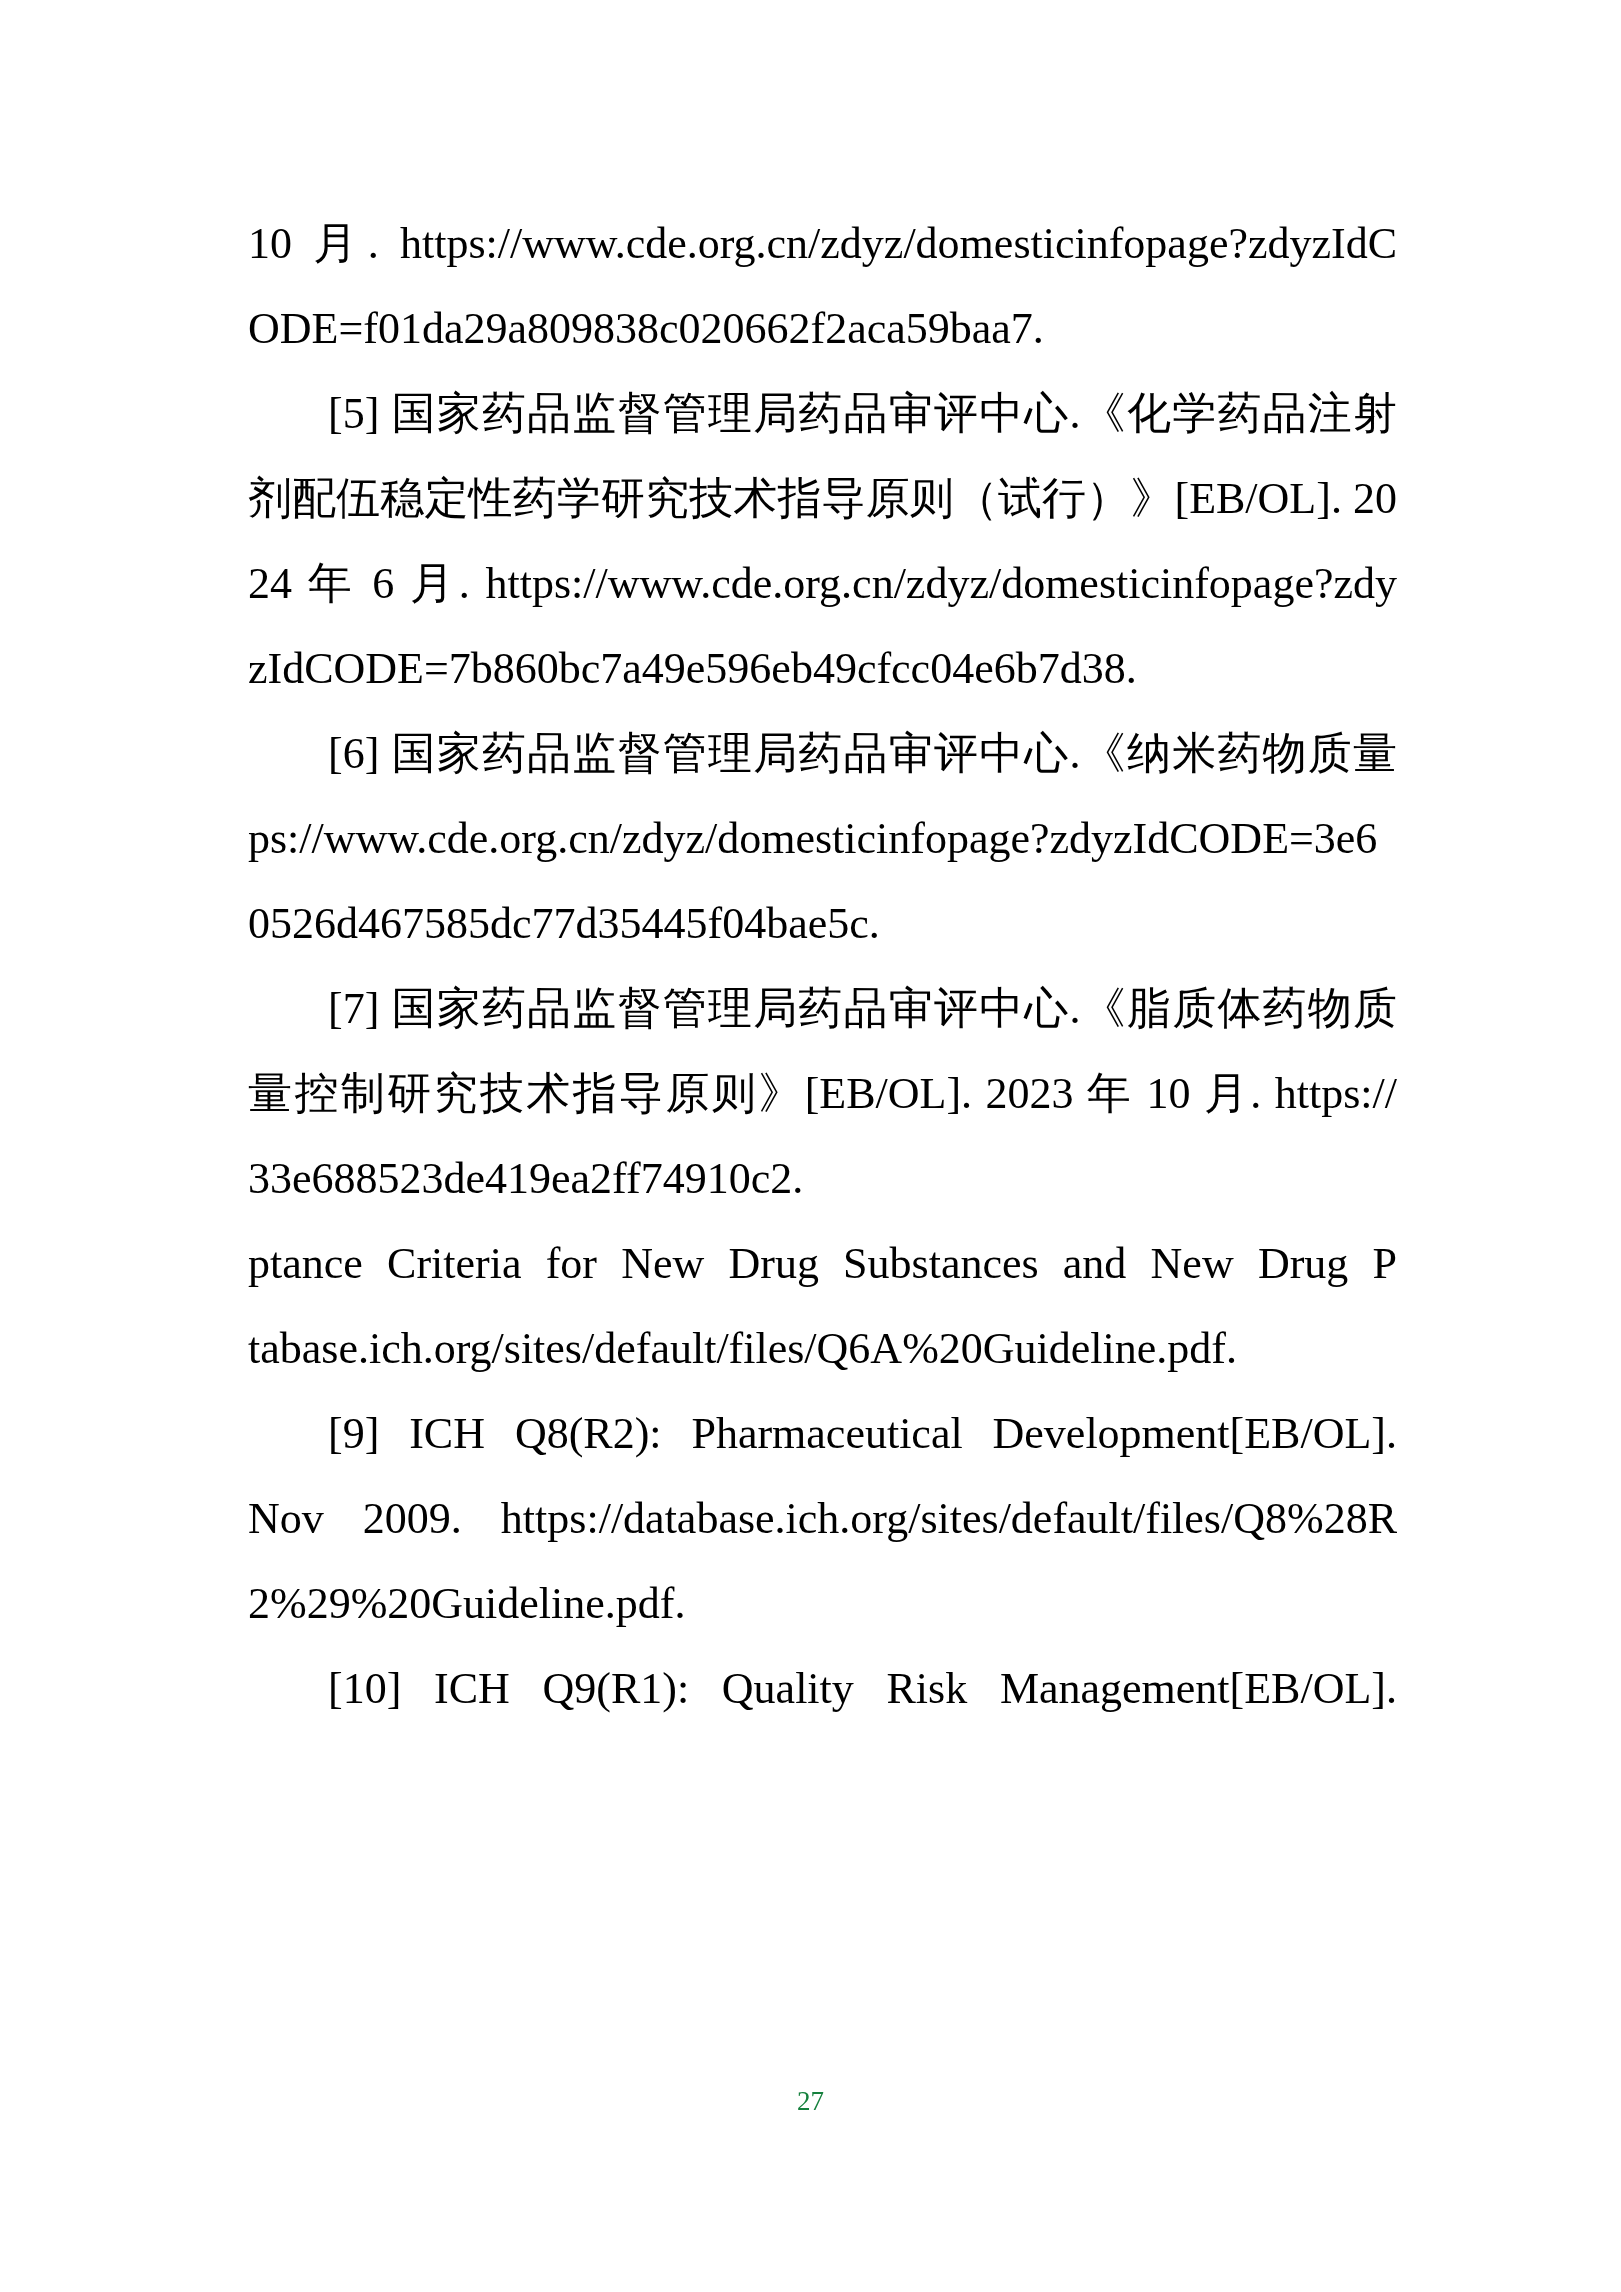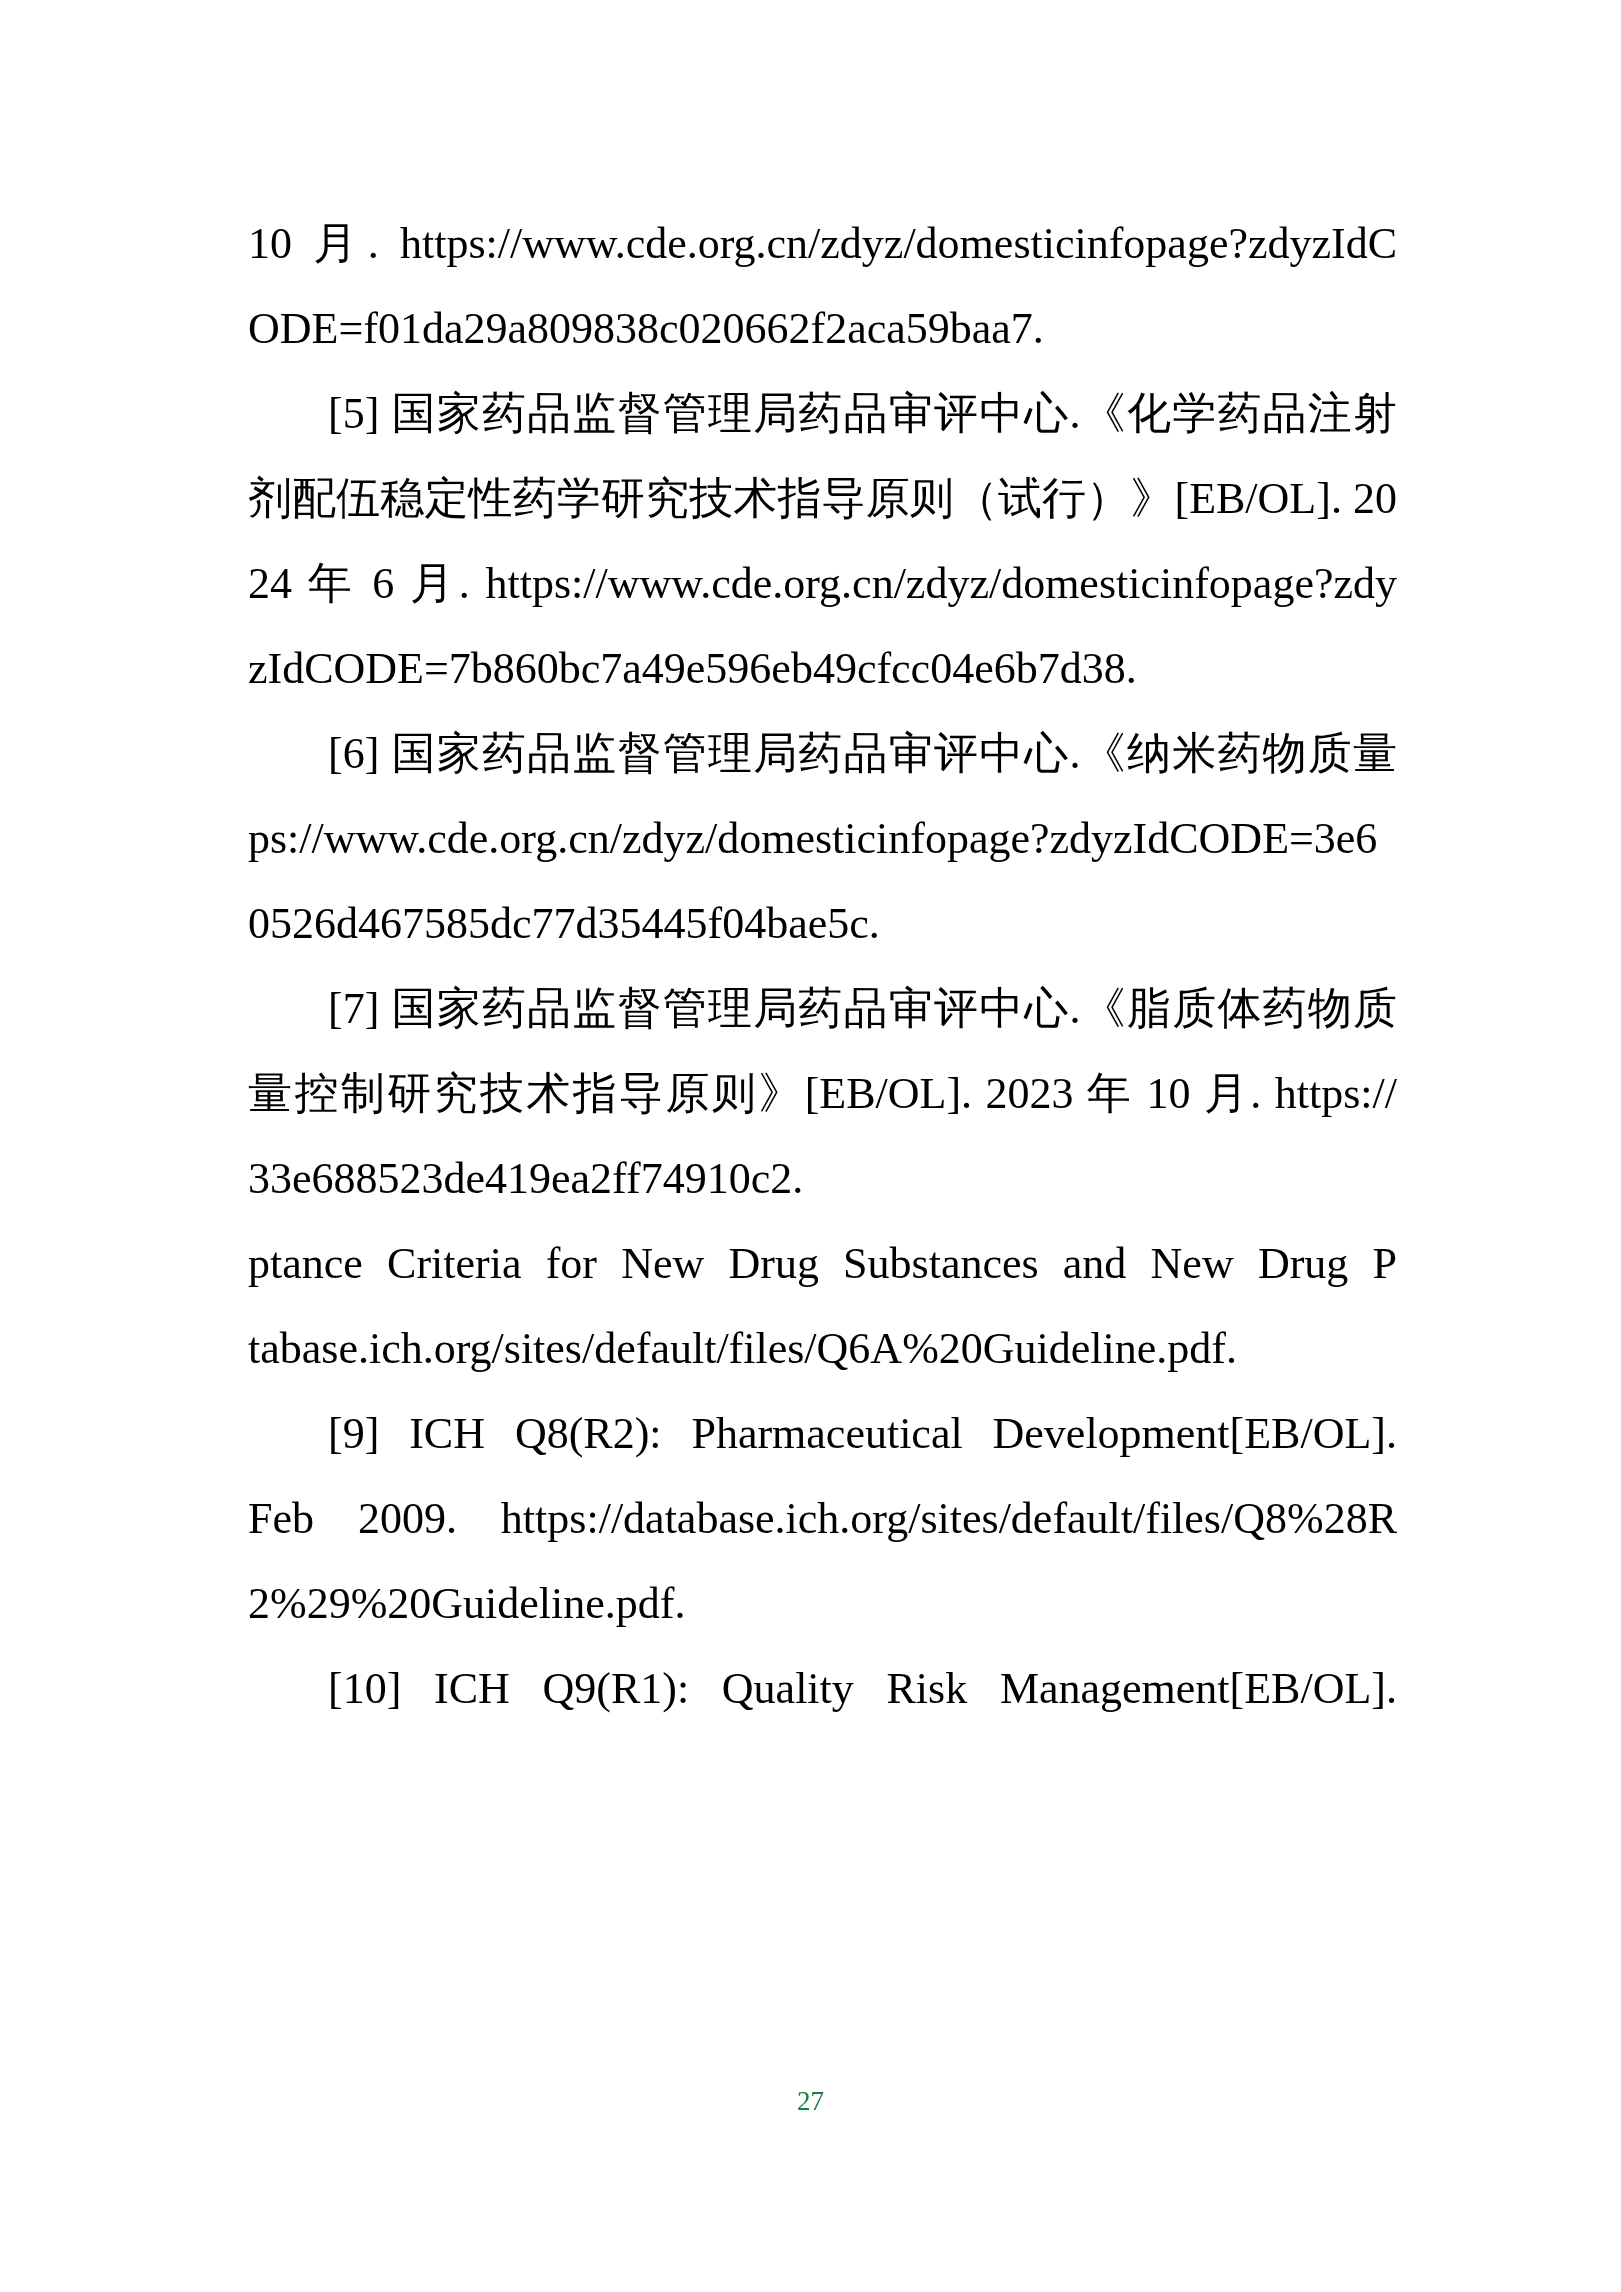--- a/index.html
+++ b/index.html
@@ -66,19 +66,19 @@
       <div class="line plain">zIdCODE=7b860bc7a49e596eb49cfcc04e6b7d38.</div>
       <div class="line justify indent">[6] 国家药品监督管理局药品审评中心.《纳米药物质量</div>
       <div class="line justify">ps://www.cde.org.cn/zdyz/domesticinfopage?zdyzIdCODE=3e6</div>
       <div class="line plain">0526d467585dc77d35445f04bae5c.</div>
       <div class="line justify indent">[7] 国家药品监督管理局药品审评中心.《脂质体药物质</div>
       <div class="line justify">量控制研究技术指导原则》[EB/OL]. 2023 年 10 月. https://</div>
       <div class="line plain">33e688523de419ea2ff74910c2.</div>
       <div class="line justify">ptance Criteria for New Drug Substances and New Drug P</div>
       <div class="line plain">tabase.ich.org/sites/default/files/Q6A%20Guideline.pdf.</div>
       <div class="line justify indent">[9] ICH Q8(R2): Pharmaceutical Development[EB/OL].</div>
-      <div class="line justify">Feb 2009. https://database.ich.org/sites/default/files/Q8%28R</div>
+      <div class="line justify">Nov 2009. https://database.ich.org/sites/default/files/Q8%28R</div>
       <div class="line plain">2%29%20Guideline.pdf.</div>
       <div class="line justify indent">[10] ICH Q9(R1): Quality Risk Management[EB/OL].</div>
     </div>
   <div class="page-number">27</div>
 </div>
 
 
 </body></html>

